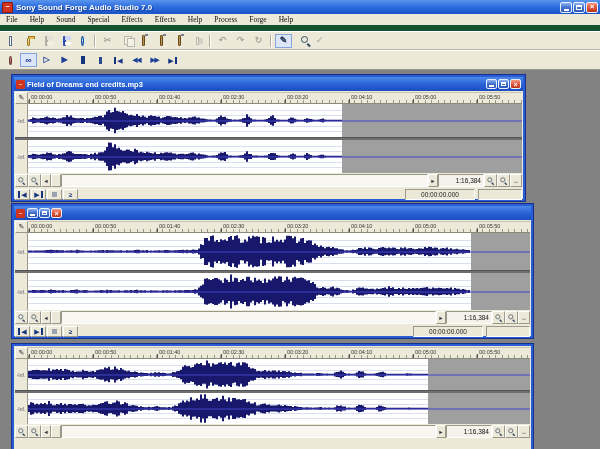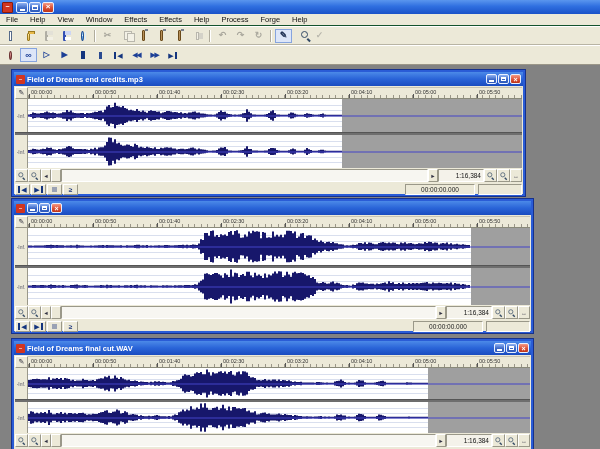--- a/index.html
+++ b/index.html
@@ -16,21 +16,21 @@
   .capbtns{display:flex;gap:1px;}
   .capbtn{width:12px;height:11px;border:1px solid #e8f0ff;border-radius:2px;
     background:linear-gradient(180deg,#8fb2f2 0%,#4472cc 50%,#2e5abc 100%);
     display:flex;align-items:center;justify-content:center;box-sizing:border-box;}
   .capbtn.close{background:linear-gradient(180deg,#f49a84 0%,#dd5338 50%,#bc3418 100%);}
   .g-min{width:5px;height:2px;background:#fff;margin-top:5px;}
   .g-max{width:6px;height:5px;border:1px solid #fff;border-top-width:2px;box-sizing:border-box;}
   .g-close{color:#fff;font-size:8px;font-weight:bold;line-height:1;}
 
   .menubar{height:11px;flex:0 0 11px;background:#ece9d8;display:flex;align-items:center;
-    border-bottom:1px solid #14532d;}
+    border-bottom:6px solid #14532d;font-family:Liberation Serif, serif;}
   .menu-item{font-size:7.5px;color:#111;padding:0 6px;}
 
   .toolbar{background:#ece9d8;display:flex;align-items:center;gap:1px;padding:1px 2px;
     border-top:1px solid #fff;border-bottom:1px solid #b8b4a4;}
   .toolbar.row1{height:15px;flex:0 0 15px;}
   .toolbar.row2{height:16px;flex:0 0 16px;border-bottom:1px solid #9a9688;}
   .tbtn{width:17px;height:14px;display:flex;align-items:center;justify-content:center;
     background:transparent;border:1px solid transparent;box-sizing:border-box;flex:0 0 auto;}
   .tbtn.pressed{background:#dde6f8;border:1px solid #86a4de;}
   .tbtn.dis{opacity:.38;filter:grayscale(1);}
@@ -118,37 +118,38 @@
     display:flex;align-items:center;justify-content:center;font-size:6.5px;color:#222;}
   .tcell.time{flex:0 0 70px;}
   .tcell.empty{flex:0 0 44px;margin-left:2px;}
 </style>
 </head>
 <body>
 
 <div id="root">
   <div class="titlebar">
     <div class="app-icon">~</div>
+    <div class="ttext">Sony Sound Forge Audio Studio 7.0</div>
     <div class="capbtns">
       <div class="capbtn">
           <div class="g-min"></div>
         </div>
       <div class="capbtn">
           <div class="g-max"></div>
         </div>
       <div class="capbtn close">
           <div class="g-close">×</div>
         </div>
     </div>
   </div>
   <div class="menubar">
       <span class="menu-item">File</span>
       <span class="menu-item">Help</span>
-      <span class="menu-item">View</span>
-      <span class="menu-item">Window</span>
+      <span class="menu-item">Sound</span>
+      <span class="menu-item">Special</span>
       <span class="menu-item">Effects</span>
       <span class="menu-item">Effects</span>
       <span class="menu-item">Help</span>
       <span class="menu-item">Process</span>
       <span class="menu-item">Forge</span>
       <span class="menu-item">Help</span>
     </div>
   <div class="toolbar row1">
       <button class="tbtn">
         <span class="ic-page"></span>
@@ -431,35 +432,20 @@
               <span class="sq"></span>
             </div>
             <div class="wtbtn">≥</div>
             <div class="tspacer"></div>
             <div class="tcell time">00:00:00.000</div>
             <div class="tcell empty"></div>
           </div>
         </div>
       </div>
       <div class="swin" style="left: 12px; top: 274px; width: 521px; height: 121px;">
-        <div class="wtitle">
-          <div class="wicon">~</div>
-          <div class="wtitle-text">Field of Dreams final cut.WAV</div>
-          <div class="capbtns">
-            <div class="wcapbtn">
-              <div class="g-min"></div>
-            </div>
-            <div class="wcapbtn">
-              <div class="g-max"></div>
-            </div>
-            <div class="wcapbtn close">
-              <div class="g-close">×</div>
-            </div>
-          </div>
-        </div>
         <div class="wbody">
           <div class="wrow-ruler">
             <div class="edit-tool">✎</div>
             <div class="ruler">
               <span class="rtick" style="left: 3px;">00:00:00</span>
               <span class="rtick" style="left: 67px;">00:00:50</span>
               <span class="rtick" style="left: 131px;">00:01:40</span>
               <span class="rtick" style="left: 195px;">00:02:30</span>
               <span class="rtick" style="left: 259px;">00:03:20</span>
               <span class="rtick" style="left: 323px;">00:04:10</span>

